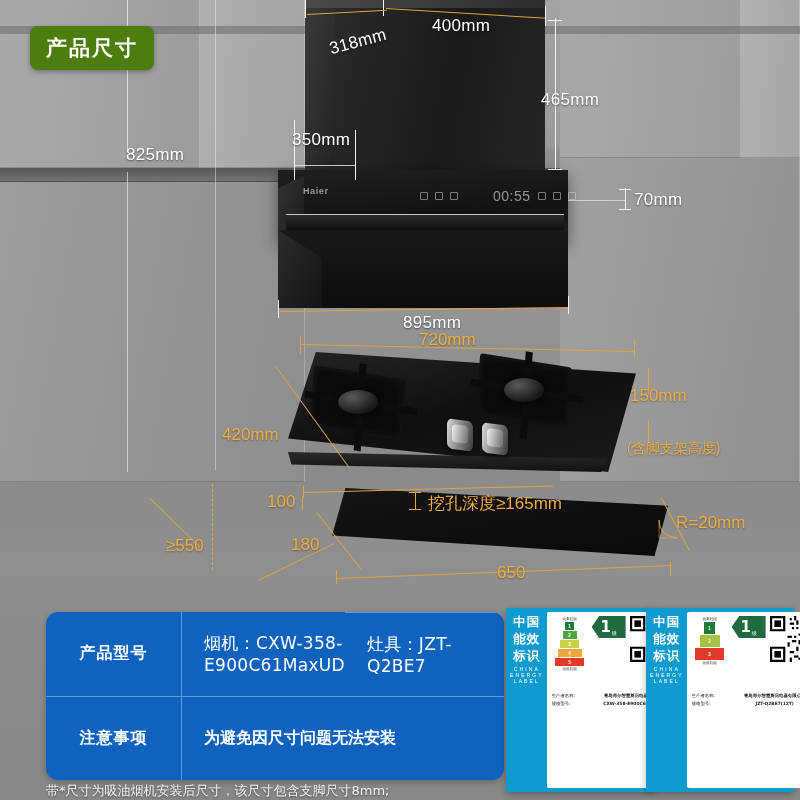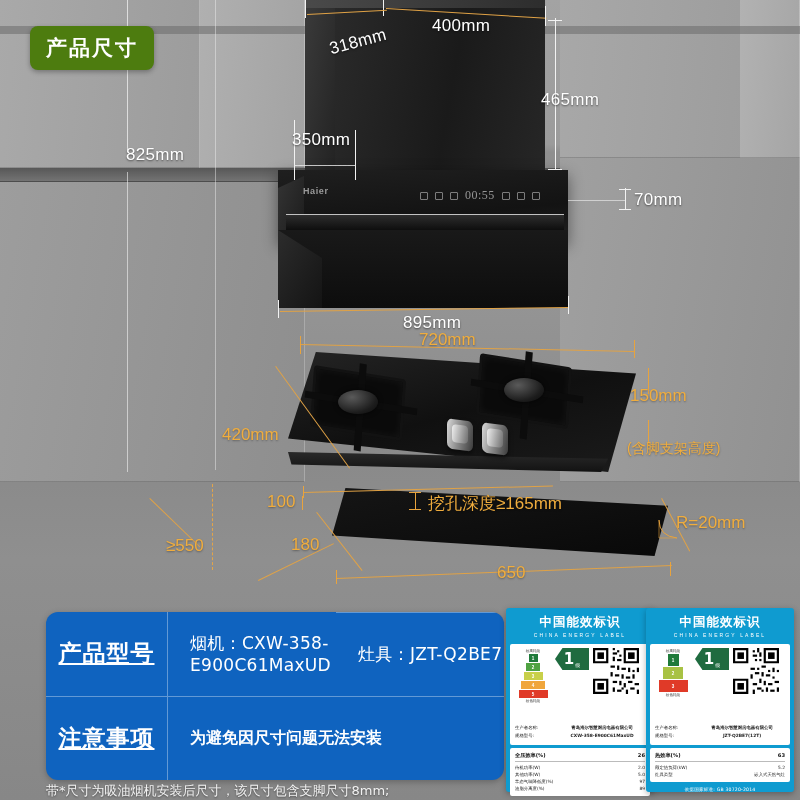--- a/index.html
+++ b/index.html
@@ -77,22 +77,22 @@
     clip-path: polygon(0 0,100% 36%,100% 100%,0 100%);
   }
   .haier-logo {
     position:absolute; left:303px; top:186px;
     color:#9a9a9a; font-size:9px; letter-spacing:.6px; font-weight:700;
     font-family:"Liberation Sans",sans-serif;
   }
   .ctrl-panel { position:absolute; left:420px; top:188px; display:flex; align-items:center; gap:7px; }
   .ctrl-ic { width:8px; height:8px; opacity:.55; }
   .ctrl-ic span { display:block; width:100%; height:100%; border:1px solid #cfcfcf; border-radius:1px; }
-  .ctrl-disp { color:#c9c9c9; font-size:12px; letter-spacing:.5px; opacity:.7;
-               font-family:Liberation Serif, serif; }
+  .ctrl-disp { color:#c9c9c9; font-size:14px; letter-spacing:.5px; opacity:.7;
+               font-family:Liberation Sans, sans-serif;margin-left:28px; }
 
   
   .hob {
     position:absolute; left:288px; top:352px; width:348px; height:120px;
     background:linear-gradient(165deg,#242424,#101010 50%,#1b1b1b);
     clip-path: polygon(8% 0, 100% 18%, 92% 100%, 0 72%);
     box-shadow:0 6px 16px rgba(0,0,0,.4);
   }
   .hob-front {
     position:absolute; left:288px; top:452px; width:348px; height:20px;
@@ -174,25 +174,24 @@
   .spec {
     position:absolute; left:46px; top:612px; width:458px; height:168px;
     background:#0f63bf; border-radius:12px; color:#fff;
     display:flex; flex-direction:column;
     box-shadow:0 2px 6px rgba(0,0,0,.25);
     overflow:hidden;
   }
   .spec-row { display:flex; flex:1; }
   .spec-row + .spec-row { border-top:1px solid rgba(255,255,255,.35); }
   .spec-k {
-    width:122px; display:flex; align-items:center; justify-content:center;
-    font-size:23px; font-weight:700; letter-spacing:1px;
+    width:136px; display:flex; align-items:center; justify-content:center;
+    font-size:16px; font-weight:700; letter-spacing:1px;
     border-right:1px solid rgba(255,255,255,.35);
     font-family:"DejaVu Sans", sans-serif;
-    text-decoration:underline;
   }
   .spec-vwrap { flex:1; display:flex; flex-direction:row; }
   .spec-v {
     flex:1; display:flex; align-items:center; padding-left:22px;
     font-size:17px; letter-spacing:.3px;
     font-family:"DejaVu Sans", sans-serif;
   }
   .spec-v + .spec-v { border-top:1px solid rgba(255,255,255,.35); }
   .spec-v2 {
     flex:1; display:flex; flex-direction:column; justify-content:center;
@@ -204,21 +203,21 @@
     color:#f2f2f2; font-size:13px; white-space:nowrap;
     font-family:"DejaVu Sans", sans-serif;
     text-shadow:0 1px 2px rgba(0,0,0,.45);
   }
 
   
   .elabel {
     position:absolute; top:608px; width:148px; height:184px;
     background:#0f9bd0; border-radius:3px; padding:4px;
     box-shadow:0 2px 6px rgba(0,0,0,.3);
-    display:flex; flex-direction:column; gap:3px;
+    display:flex; gap:3px;
   }
   .el-1 { left:506px; }
   .el-2 { left:646px; }
   .el-head { text-align:center; color:#fff; padding:2px 0 3px; }
   .el-title { font-size:12.5px; font-weight:700; letter-spacing:1px;
               font-family:"DejaVu Sans", sans-serif; }
   .el-sub { font-size:5px; letter-spacing:2.1px; margin-top:1px;
             font-family:"Liberation Sans",sans-serif; }
   .el-white { background:#fff; border-radius:2px; padding:4px 5px; }
   .el-top { display:flex; gap:4px; align-items:flex-start; height:74px; }

